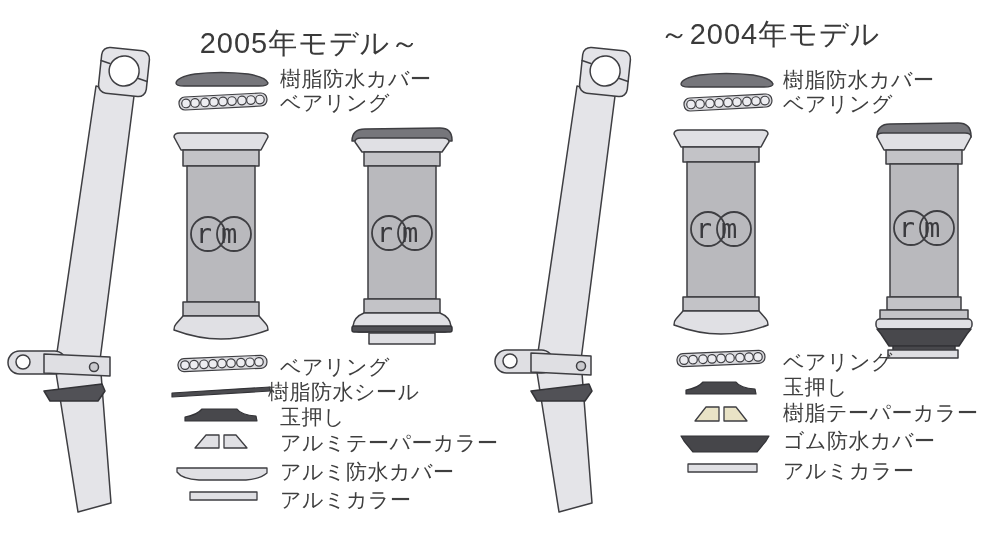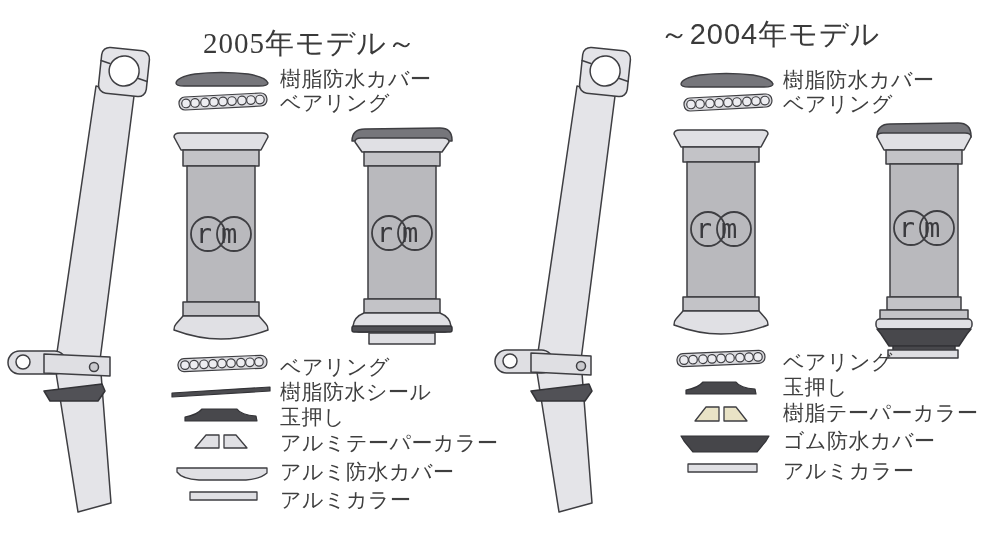--- a/index.html
+++ b/index.html
@@ -191,27 +191,27 @@
     </g>
     <path d="M686,394 L686,390 Q698,388 703,382 L736,382 Q740,388 755,389 L756,394 Z" fill="#48484c" stroke="#333337" stroke-width="1.2"></path>
     <g stroke="#3e3e42" stroke-width="1.3" fill="#e9e3c6">
       <path d="M695,421 L706,407 L719,407 L719,421 Z"></path>
       <path d="M724,421 L724,407 L736,407 L747,421 Z"></path>
     </g>
     <path d="M681,436 L769,436 L766,441 L757,452 L693,452 L684,441 Z" fill="#46464a" stroke="#333337" stroke-width="1.2"></path>
     <rect x="688" y="464" width="69" height="8" fill="#e0e0e4" stroke="#3e3e42" stroke-width="1.3"></rect>
   </svg>
 
-  <div class="title" style="left:150px;top:24px;width:320px;font-family:Liberation Serif, serif;">2005年モデル～</div>
+  <div class="title" style="left:150px;top:24px;width:320px;">2005年モデル～</div>
   <div class="title" style="left:610px;top:15px;width:320px;">～2004年モデル</div>
 
   <div class="lbl" style="left:280px;top:68px;">樹脂防水カバー</div>
   <div class="lbl" style="left:280px;top:92px;">ベアリング</div>
   <div class="lbl" style="left:280px;top:356px;">ベアリング</div>
-  <div class="lbl" style="left:280px;top:381px;">樹脂防水シール</div>
+  <div class="lbl" style="left:268px;top:381px;">樹脂防水シール</div>
   <div class="lbl" style="left:280px;top:406px;">玉押し</div>
   <div class="lbl" style="left:280px;top:461px;">アルミ防水カバー</div>
   <div class="lbl" style="left:280px;top:432px;">アルミテーパーカラー</div>
   <div class="lbl" style="left:280px;top:489px;">アルミカラー</div>
 
   <div class="lbl" style="left:783px;top:69px;">樹脂防水カバー</div>
   <div class="lbl" style="left:783px;top:93px;">ベアリング</div>
   <div class="lbl" style="left:783px;top:351px;">ベアリング</div>
   <div class="lbl" style="left:783px;top:376px;">玉押し</div>
   <div class="lbl" style="left:783px;top:430px;">ゴム防水カバー</div>

